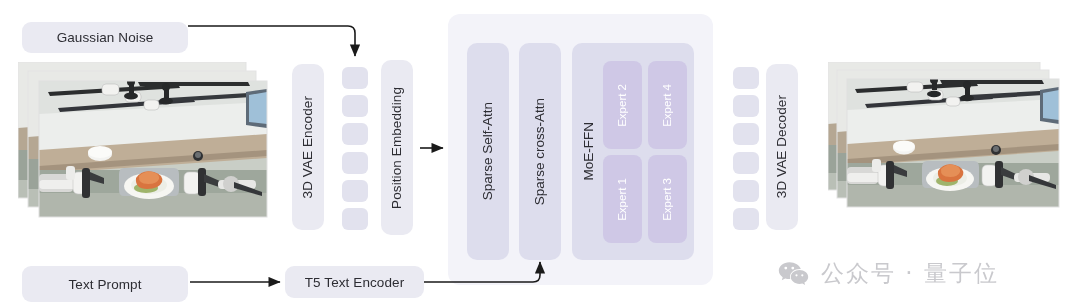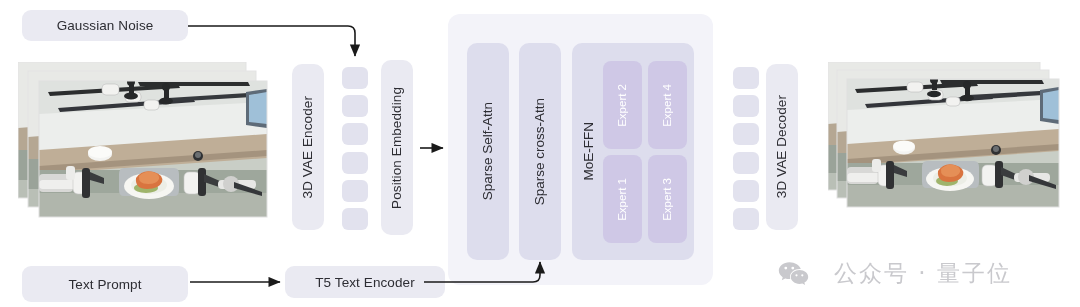--- a/index.html
+++ b/index.html
@@ -35,23 +35,23 @@
     border-radius: 10px;
   }
   .vtext {
     writing-mode: vertical-rl;
     transform: rotate(180deg);
     white-space: nowrap;
     line-height: 1;
   }
 
   
-  #gaussian-noise-box { left: 22px;  top: 10px;  width: 166px; height: 31px; }
+  #gaussian-noise-box { left: 22px;  top: 22px;  width: 166px; height: 31px; }
   #text-prompt-box    { left: 22px;  top: 266px; width: 166px; height: 36px; }
-  #t5-text-encoder-box{ left: 285px; top: 266px; width: 160px; height: 32px; }
+  #t5-text-encoder-box{ left: 285px; top: 266px; width: 139px; height: 32px; }
 
   
   #vae-encoder-box      { left: 292px; top: 64px; width: 32px;  height: 166px; }
   #position-embedding-box { left: 381px; top: 60px; width: 32px; height: 175px; }
   #vae-decoder-box      { left: 766px; top: 64px; width: 32px;  height: 166px; }
 
   
   .token-col {
     position: absolute;
     display: flex;
@@ -146,21 +146,21 @@
     pointer-events: none;
   }
 
   
   #watermark {
     position: absolute;
     left: 778px;
     top: 258px;
     display: flex;
     align-items: center;
-    gap: 25px;
+    gap: 12px;
     color: #c9c9cd;
     font-size: 23px;
     letter-spacing: 2px;
     font-family: "DejaVu Sans", sans-serif;
   }
   #wechat-icon { display: block; }
 </style>
 </head>
 <body>
 

